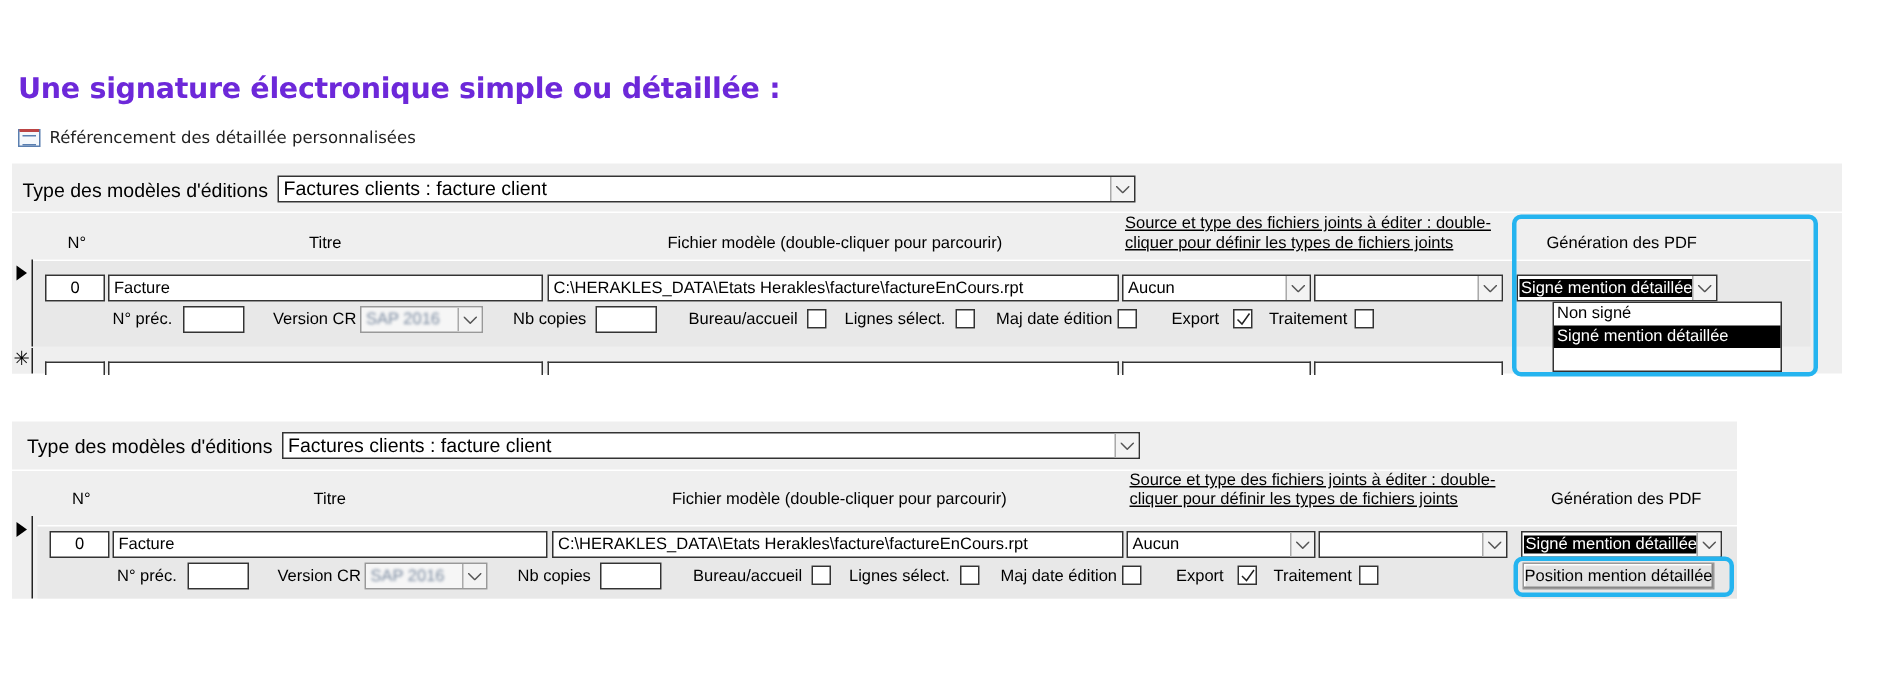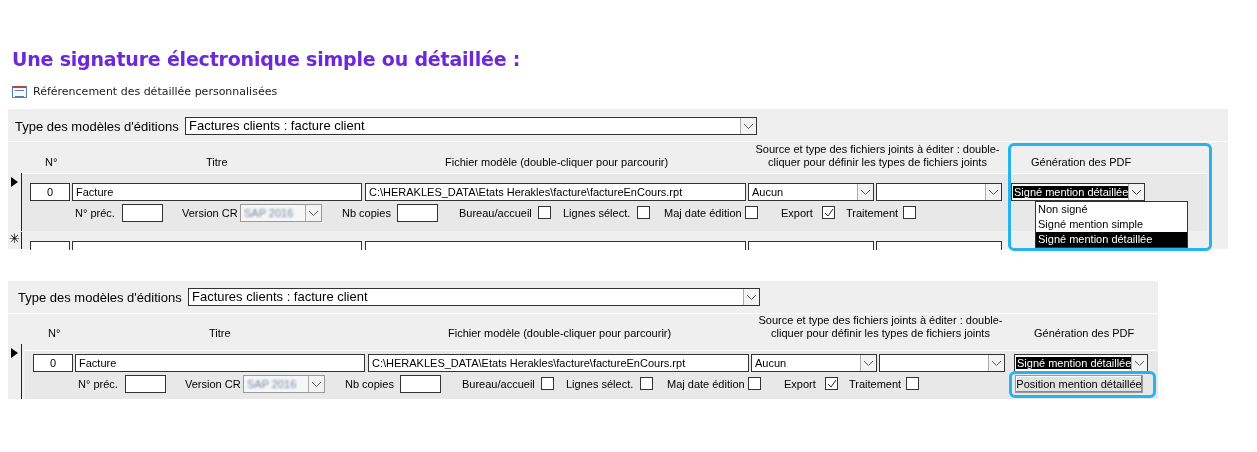--- a/index.html
+++ b/index.html
@@ -10,21 +10,21 @@
   .heading { left: 12px; top: 36px; font-family: "DejaVu Sans", sans-serif; font-weight: bold; font-size: 19px; color: #6d28d9; letter-spacing: -0.2px; margin-top: 12px; }
   .subheading { left: 12px; top: 85px; font-family: "DejaVu Sans", sans-serif; font-size: 11px; color: #222; display: flex; align-items: center; gap: 6px; }
   .form-icon { width: 15px; height: 12px; border: 1px solid #5a7fb0; background: #f4f8fc; position: relative; }
   .form-icon::before { content: ""; position: absolute; left: 0; right: 0; top: -1px; height: 2px; background: #b44; }
   .form-icon::after { content: ""; position: absolute; left: 2px; top: 3px; width: 9px; height: 5px; border-top: 1px solid #5a7fb0; border-bottom: 1px solid #5a7fb0; }
 
   .panel { background: #efefef; }
   .panel .top-row { position: absolute; left: 0; right: 0; top: 0; height: 33px; border-bottom: 1px solid #fff; }
   .label { position: absolute; font-size: 11px; color: #000; white-space: nowrap; }
   .label.big { font-size: 13px; text-align: right; }
-  .label.center { text-align: center; }
+  .label.center { text-align: left; text-decoration: underline; }
   .field { position: absolute; background: #fff; border: 1px solid #333; height: 18px; font-size: 11px; line-height: 16px; padding: 0 3px; white-space: nowrap; overflow: hidden; }
   .field.big { font-size: 13px; line-height: 16px; }
   .field.right { text-align: left; }
   .field.center { text-align: center; }
   .ddbtn { position: absolute; width: 16px; height: 16px; top: 0; right: 0; border-left: 1px solid #aaa; background: #f3f3f3; display: flex; align-items: center; justify-content: center; }
   .ddbtn svg { width: 9px; height: 5px; }
   .cb { position: absolute; width: 13px; height: 13px; background: #fff; border: 1px solid #333; }
   .cb.checked svg { position: absolute; left: 1px; top: 1px; width: 10px; height: 10px; }
   .record-selector { position: absolute; left: 8px; width: 14px; border-right: 1px solid #222; background: #efefef; }
   .selector-arrow { position: absolute; left: 3px; width: 0; height: 0; border-top: 5px solid transparent; border-bottom: 5px solid transparent; border-left: 7px solid #000; }
@@ -132,21 +132,20 @@
 
 <div class="field" style="left:30px; top:241px; width:40px; height:10px; border-bottom:none;"></div>
 <div class="field" style="left:72px; top:241px; width:290px; height:10px; border-bottom:none;"></div>
 <div class="field" style="left:365px; top:241px; width:381px; height:10px; border-bottom:none;"></div>
 <div class="field" style="left:748px; top:241px; width:126px; height:10px; border-bottom:none;"></div>
 <div class="field" style="left:876px; top:241px; width:126px; height:10px; border-bottom:none;"></div>
 <div class="abs" style="left:0; top:250px; width:1257px; height:20px; background:#fff;"></div>
 
 <div class="dropdown-list" style="left:1011px; top:201px; width:153px; height:47px;margin-left:24px;">
   <div>Non signé</div>
-  <div>Signé mention simple</div>
   <div class="sel">Signé mention détaillée</div>
 </div>
 
 <div class="highlight" style="left:1008px; top:143px; width:204px; height:108px;"></div>
 
 <div class="abs panel" style="left:8px; top:281px; width:1150px; height:118px;">
   <div class="top-row"></div>
   <span class="label big" style="left:10px; top:9px;">Type des modèles d'éditions</span>
   <div class="field big" style="left:180px; top:7px; width:572px;">
     <span>Factures clients : facture client</span>

